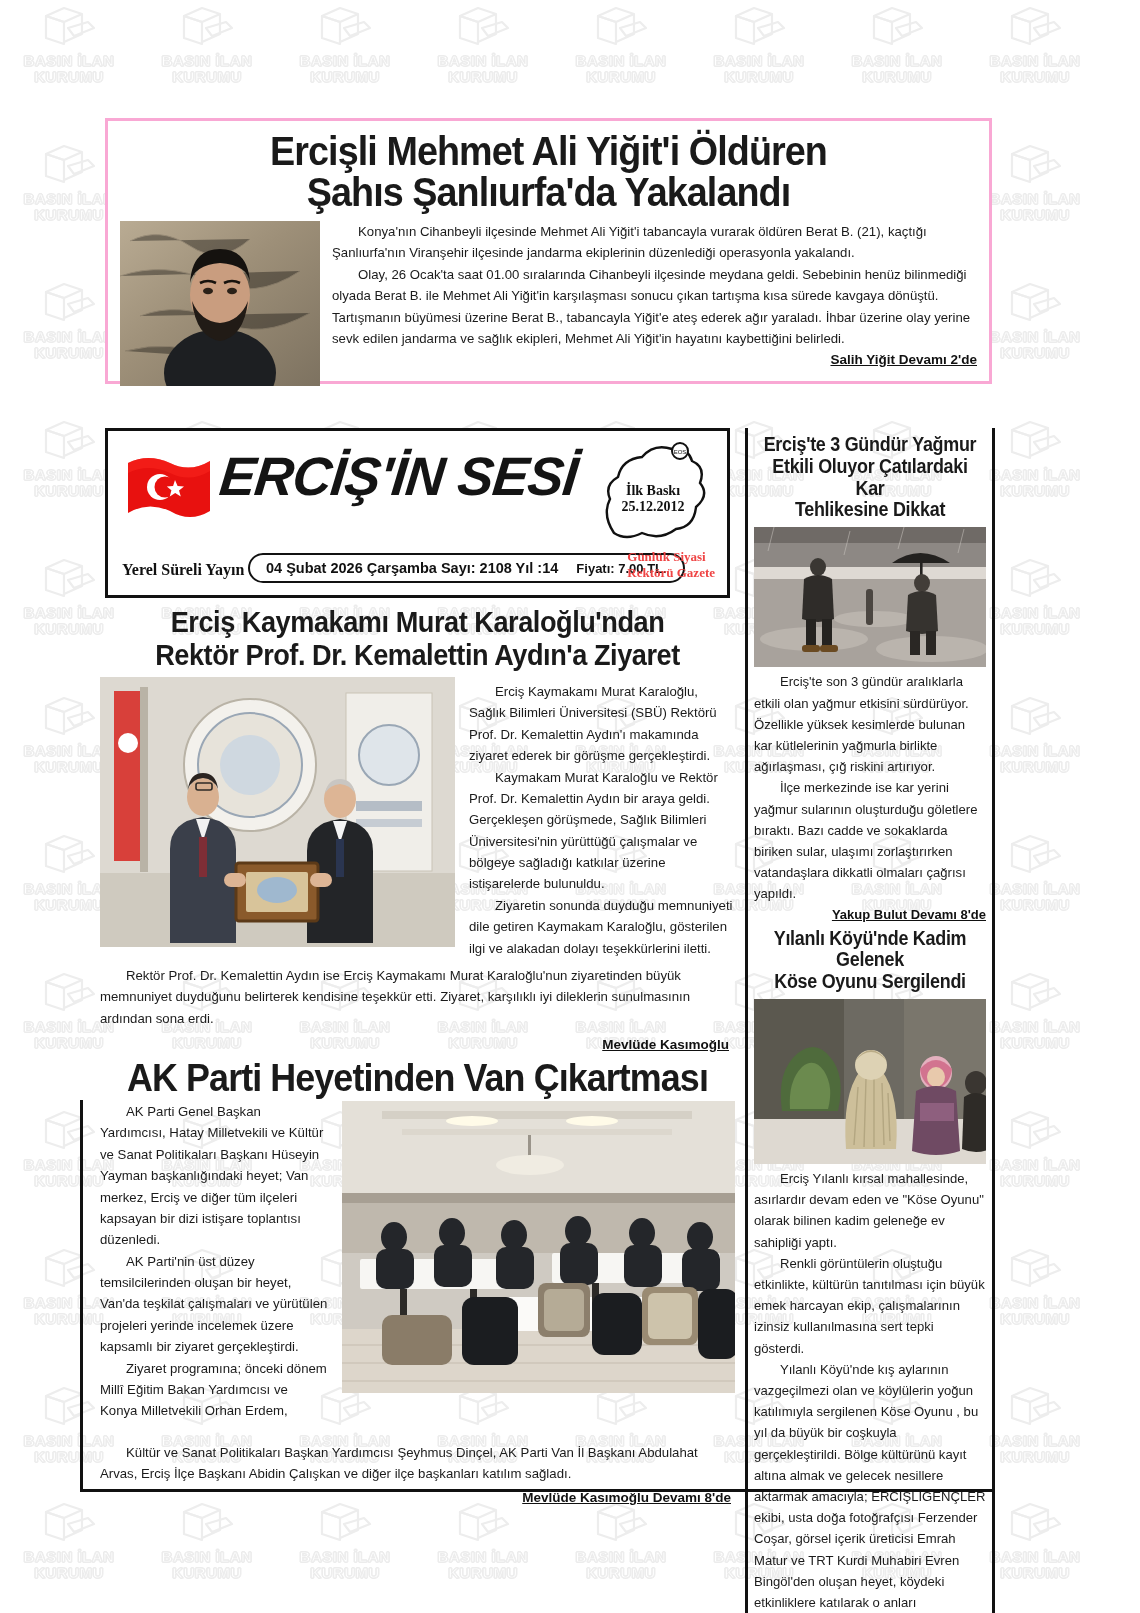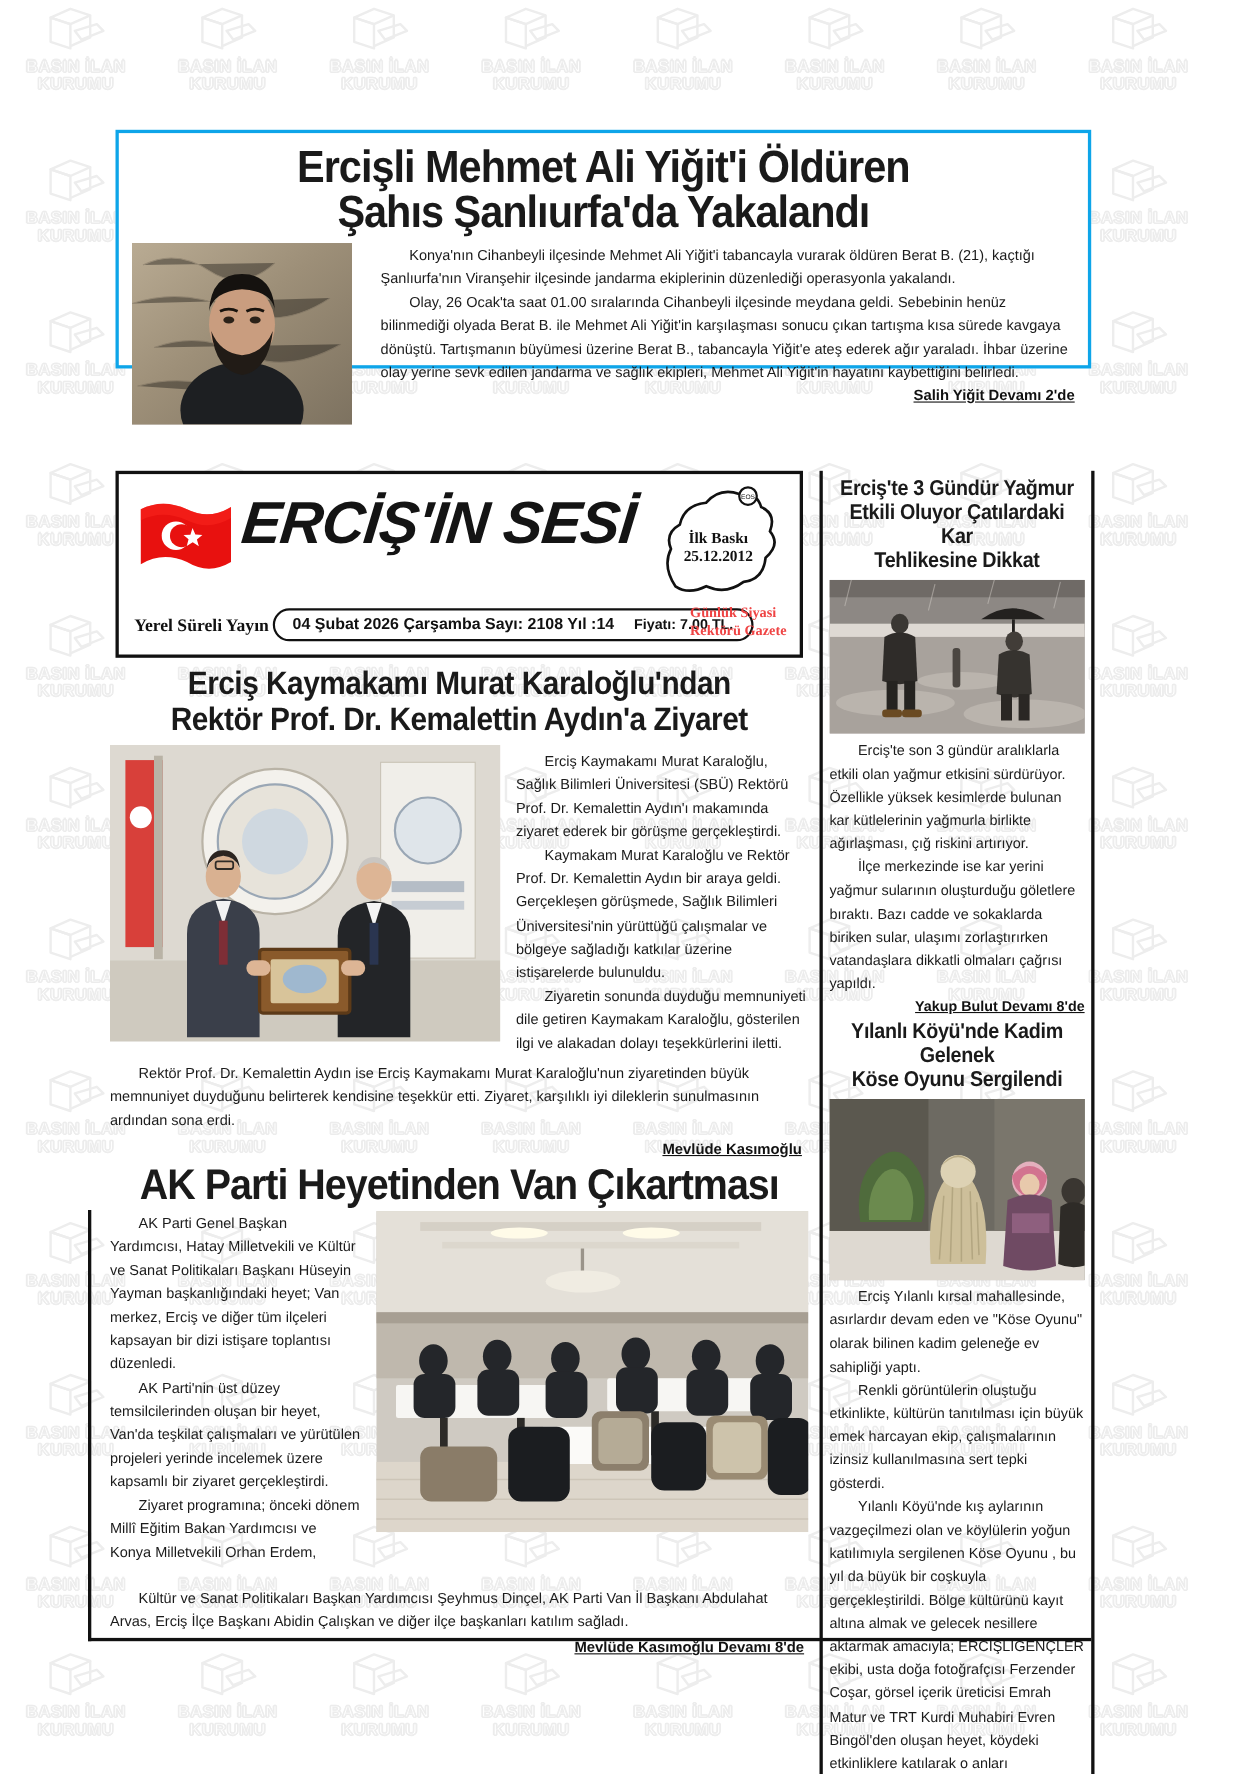--- a/index.html
+++ b/index.html
@@ -78,22 +78,22 @@
     font-size: 13.5px;
     text-decoration: underline;
     text-align: right;
     color: #111;
   }
 
   
   #lead-box {
     position: absolute;
     left: 105px; top: 118px;
-    width: 887px; height: 217px;
-    border: 3px solid #0ea5e9;
+    width: 887px; height: 266px;
+    border: 3px solid #f9a8d4;
     background: #fff;
     z-index: 2;
     box-sizing: border-box;
   }
   #lead-headline {
     font-size: 41px;
     padding: 10px 8px 2px 8px;
     letter-spacing: -1px;
   }
   #lead-headline .l2 { display:block; }
@@ -102,21 +102,21 @@
     padding: 6px 12px 0 12px;
     gap: 12px;
   }
   #lead-photo {
     width: 200px; height: 165px;
     flex: 0 0 200px;
     position: relative;
     overflow: hidden;
     background: #9a8d7c;
   }
-  #lead-text { flex: 1 1 auto; margin-left: 14px; }
+  #lead-text { flex: 1 1 auto; }
 
   
   #masthead {
     position: absolute;
     left: 105px; top: 428px;
     width: 625px; height: 170px;
     border: 3px solid #111;
     background: #fff;
     z-index: 2;
     box-sizing: border-box;

